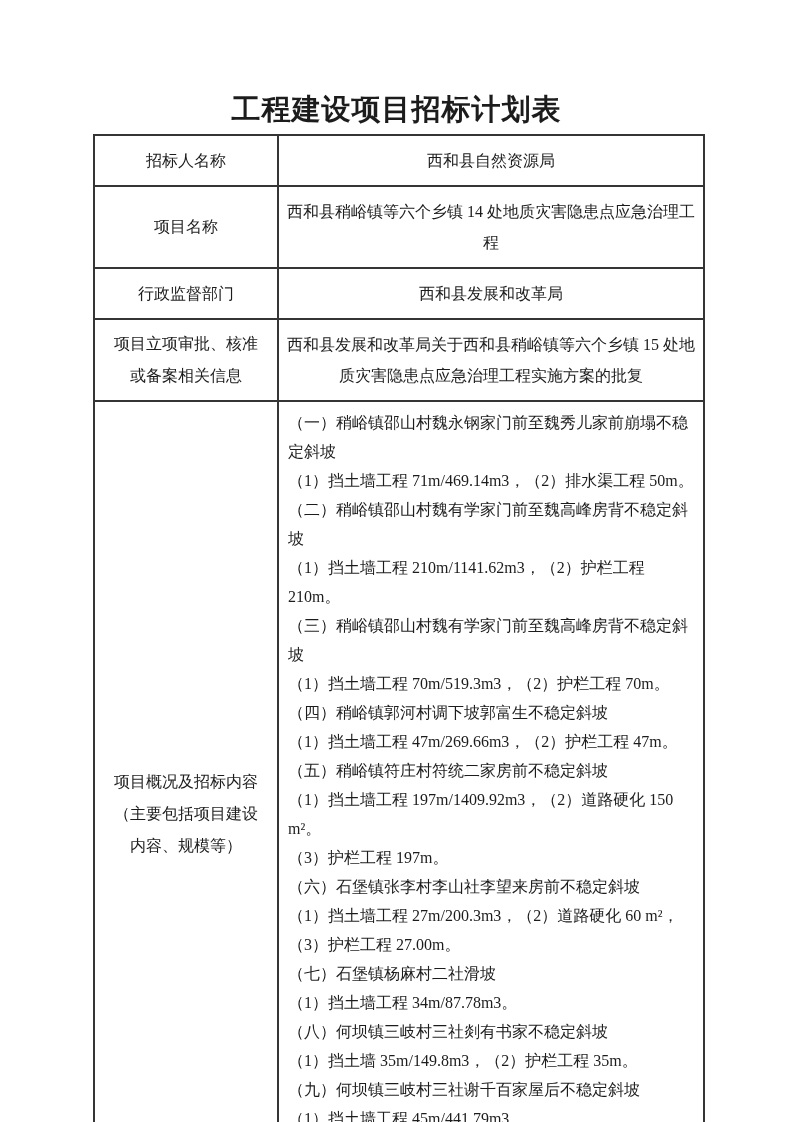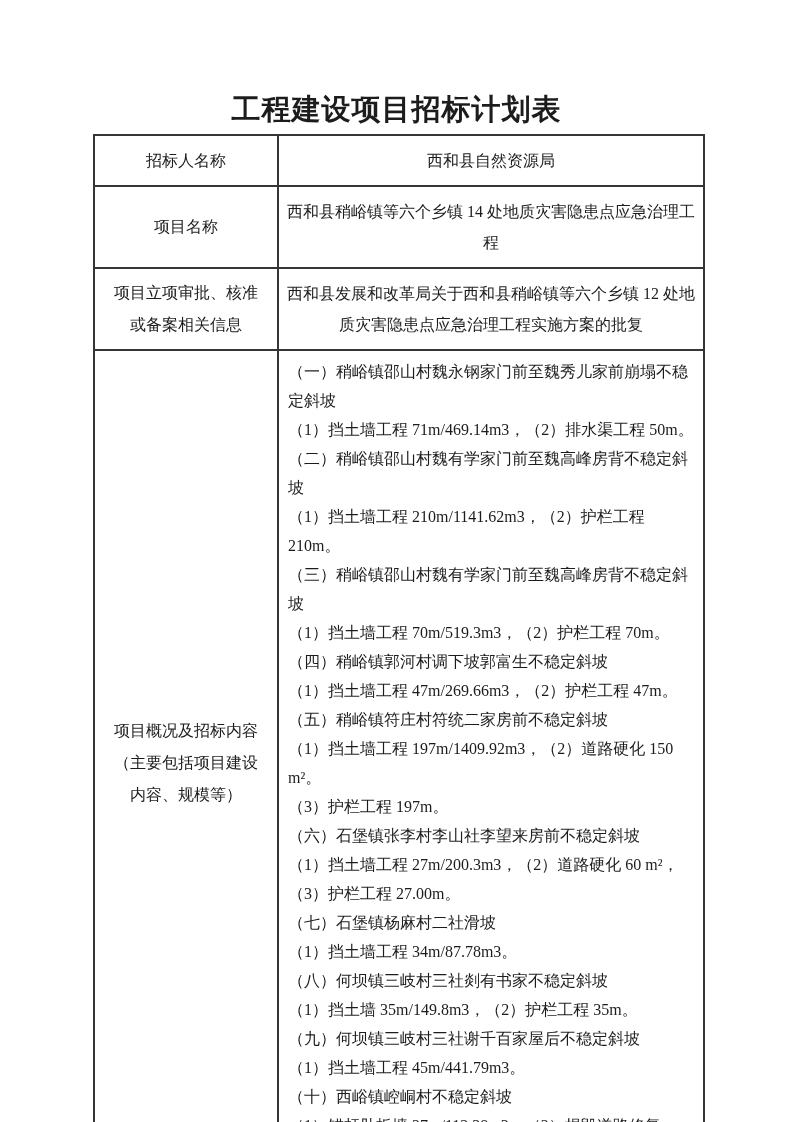--- a/index.html
+++ b/index.html
@@ -78,24 +78,28 @@
       <tr class="row-bidder">
         <td class="label-cell">招标人名称</td>
         <td class="value-cell">西和县自然资源局</td>
       </tr>
 
       <tr class="row-project">
         <td class="label-cell">项目名称</td>
         <td class="value-cell">西和县稍峪镇等六个乡镇 14 处地质灾害隐患点应急治理工程</td>
       </tr>
 
+      <tr class="row-admin">
+        <td class="label-cell">行政监督部门</td>
+        <td class="value-cell">西和县发展和改革局</td>
+      </tr>
 
       <tr class="row-approval">
         <td class="label-cell">项目立项审批、核准或备案相关信息</td>
-        <td class="value-cell">西和县发展和改革局关于西和县稍峪镇等六个乡镇 12 处地质灾害隐患点应急治理工程实施方案的批复</td>
+        <td class="value-cell">西和县发展和改革局关于西和县稍峪镇等六个乡镇 15 处地质灾害隐患点应急治理工程实施方案的批复</td>
       </tr>
 
       <tr class="row-overview">
         <td class="label-cell">项目概况及招标内容（主要包括项目建设内容、规模等）</td>
         <td class="value-cell">
             <div class="item-line">（一）稍峪镇邵山村魏永钢家门前至魏秀儿家前崩塌不稳定斜坡</div>
             <div class="item-line">（1）挡土墙工程 71m/469.14m3，（2）排水渠工程 50m。</div>
             <div class="item-line">（二）稍峪镇邵山村魏有学家门前至魏高峰房背不稳定斜坡</div>
             <div class="item-line">（1）挡土墙工程 210m/1141.62m3，（2）护栏工程 210m。</div>
             <div class="item-line">（三）稍峪镇邵山村魏有学家门前至魏高峰房背不稳定斜坡</div>

